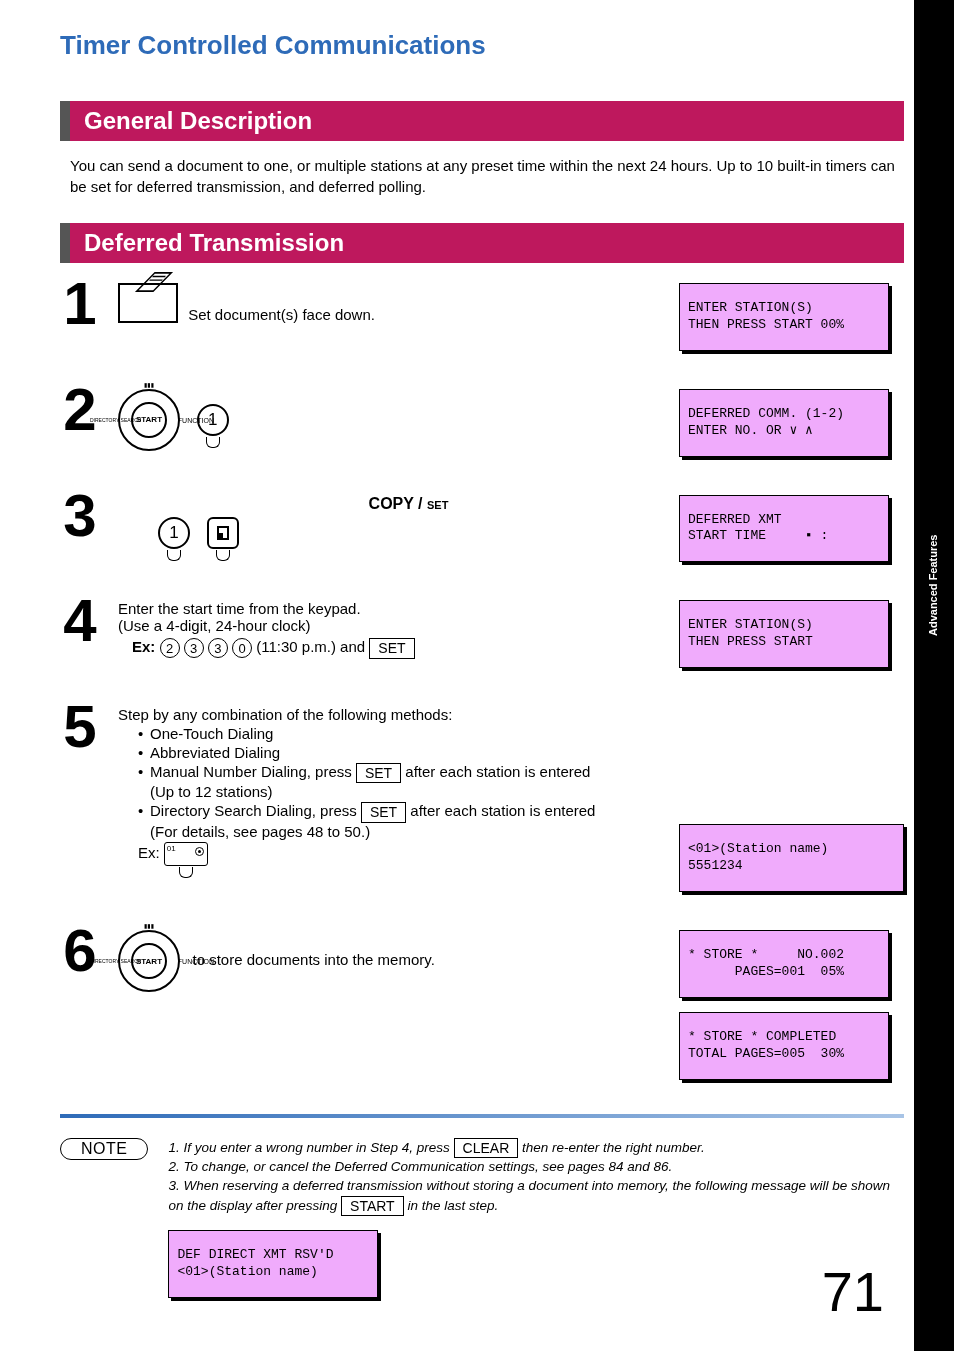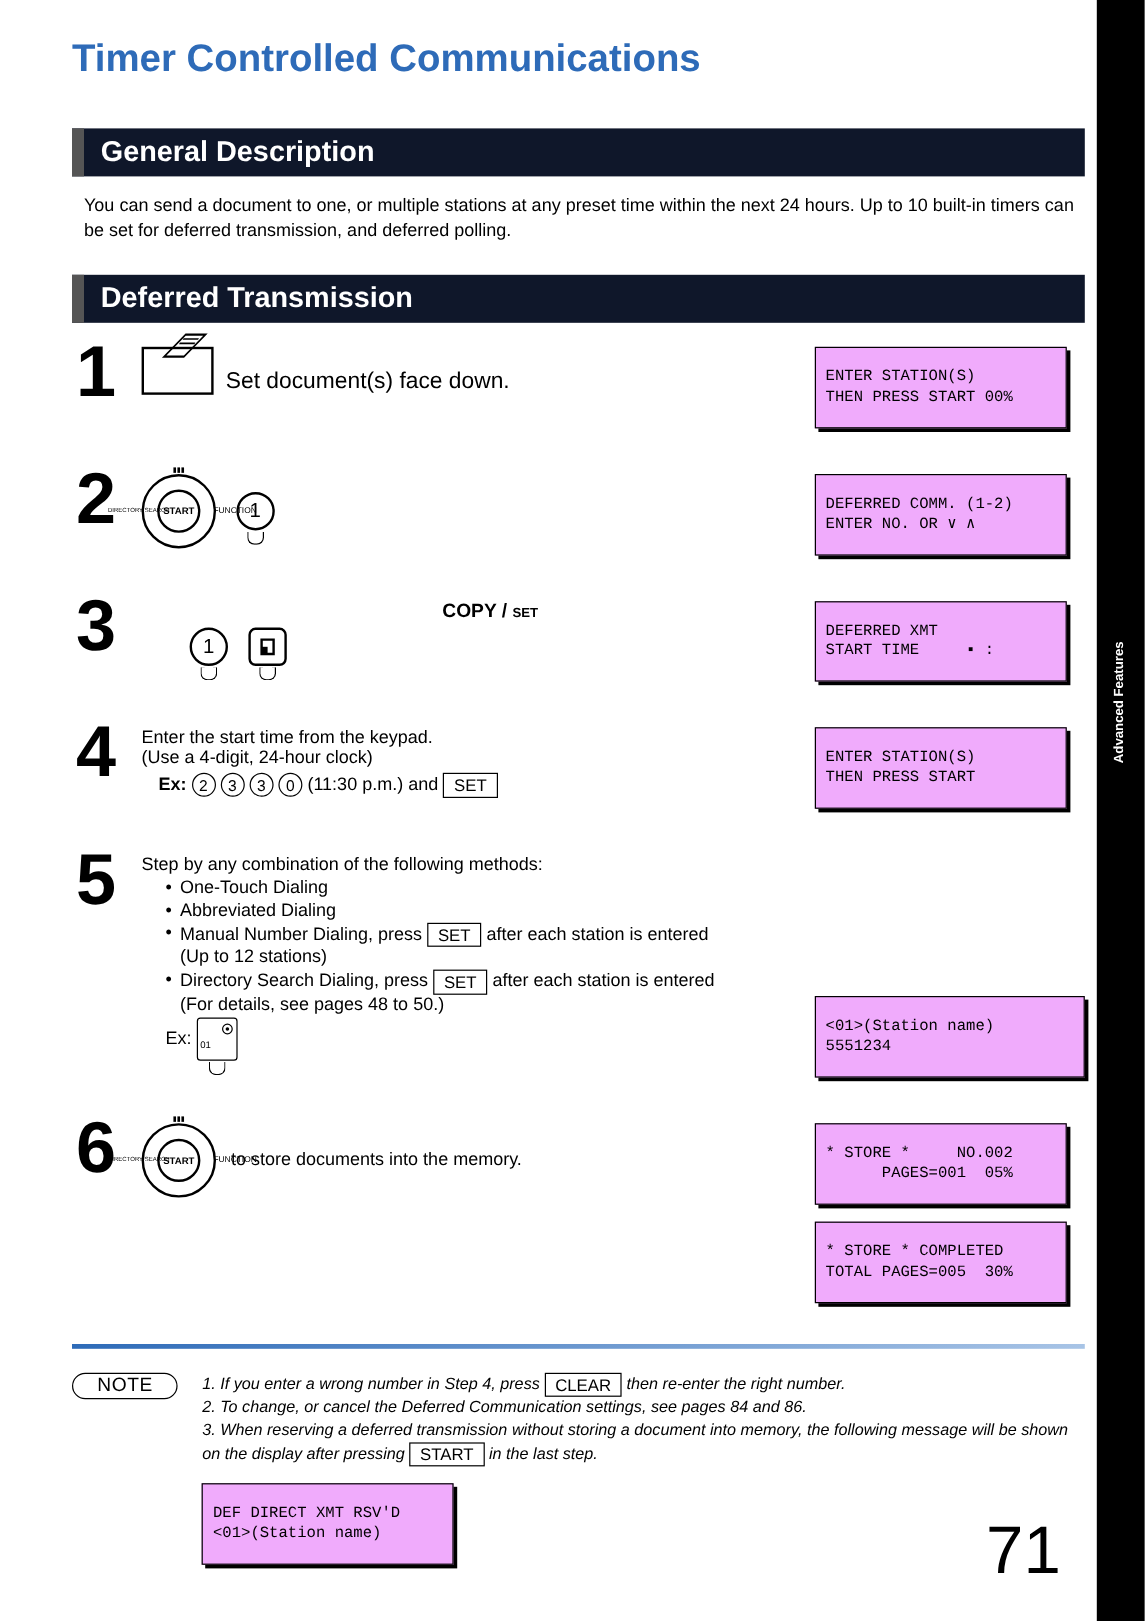--- a/index.html
+++ b/index.html
@@ -31,26 +31,26 @@
     color: #fff;
     font-size: 11px;
     font-weight: bold;
     transform: rotate(-90deg);
     transform-origin: center;
     white-space: nowrap;
     text-align: center;
   }
   h1.title {
     color: #2e6bb8;
-    font-size: 32px;
+    font-size: 26px;
     font-weight: bold;
     margin-bottom: 40px;
   }
   .section-bar {
-    background: #0f172a;
+    background: #be185d;
     color: #fff;
     font-size: 24px;
     font-weight: bold;
     padding: 6px 14px;
     border-left: 10px solid #555;
     margin-bottom: 14px;
   }
   .intro {
     font-size: 15px;
     margin: 14px 0 26px 10px;
@@ -101,21 +101,21 @@
     border: 2px solid #000;
     display: inline-block;
     position: relative;
     vertical-align: bottom;
   }
   .doc-sheet {
     position: absolute; top: -14px; left: 20px;
     width: 28px; height: 22px;
     transform: skewX(-30deg);
   }
-  .set-text { font-size: 19px; margin-left: 6px; }
+  .set-text { font-size: 15px; margin-left: 6px; }
   .dial-wheel {
     display: inline-block;
     vertical-align: middle;
   }
   .dial-outer {
     width: 62px; height: 62px; border: 2px solid #000; border-radius: 50%;
     display: inline-flex; align-items: center; justify-content: center;
     position: relative;
   }
   .dial-inner {
@@ -192,23 +192,23 @@
     line-height: 1.4;
   }
   .note-list .keycap { font-style: normal; }
   .page-num {
     position: absolute;
     bottom: 27px;
     right: 70px;
     font-size: 56px;
   }
   .onetouch {
-    display:inline-block; width:34px; height:24px; border:1.5px solid #000;
+    display:inline-block; width:44px; height:24px; border:1.5px solid #000;
     border-radius:3px; position:relative; vertical-align:middle;
-    font-size:8px; padding:17px 2px;
+    font-size:8px; padding:1px 2px;
   }
   .onetouch .dot { position:absolute; right:3px; top:4px; width:9px; height:9px;
     border:1.5px solid #000; border-radius:50%; }
   .onetouch .dot::after { content:""; position:absolute; inset:2px; background:#000; border-radius:50%; }
 </style>
 </head>
 <body>
 
 <div class="right-black">
   <div class="side-label">Advanced

